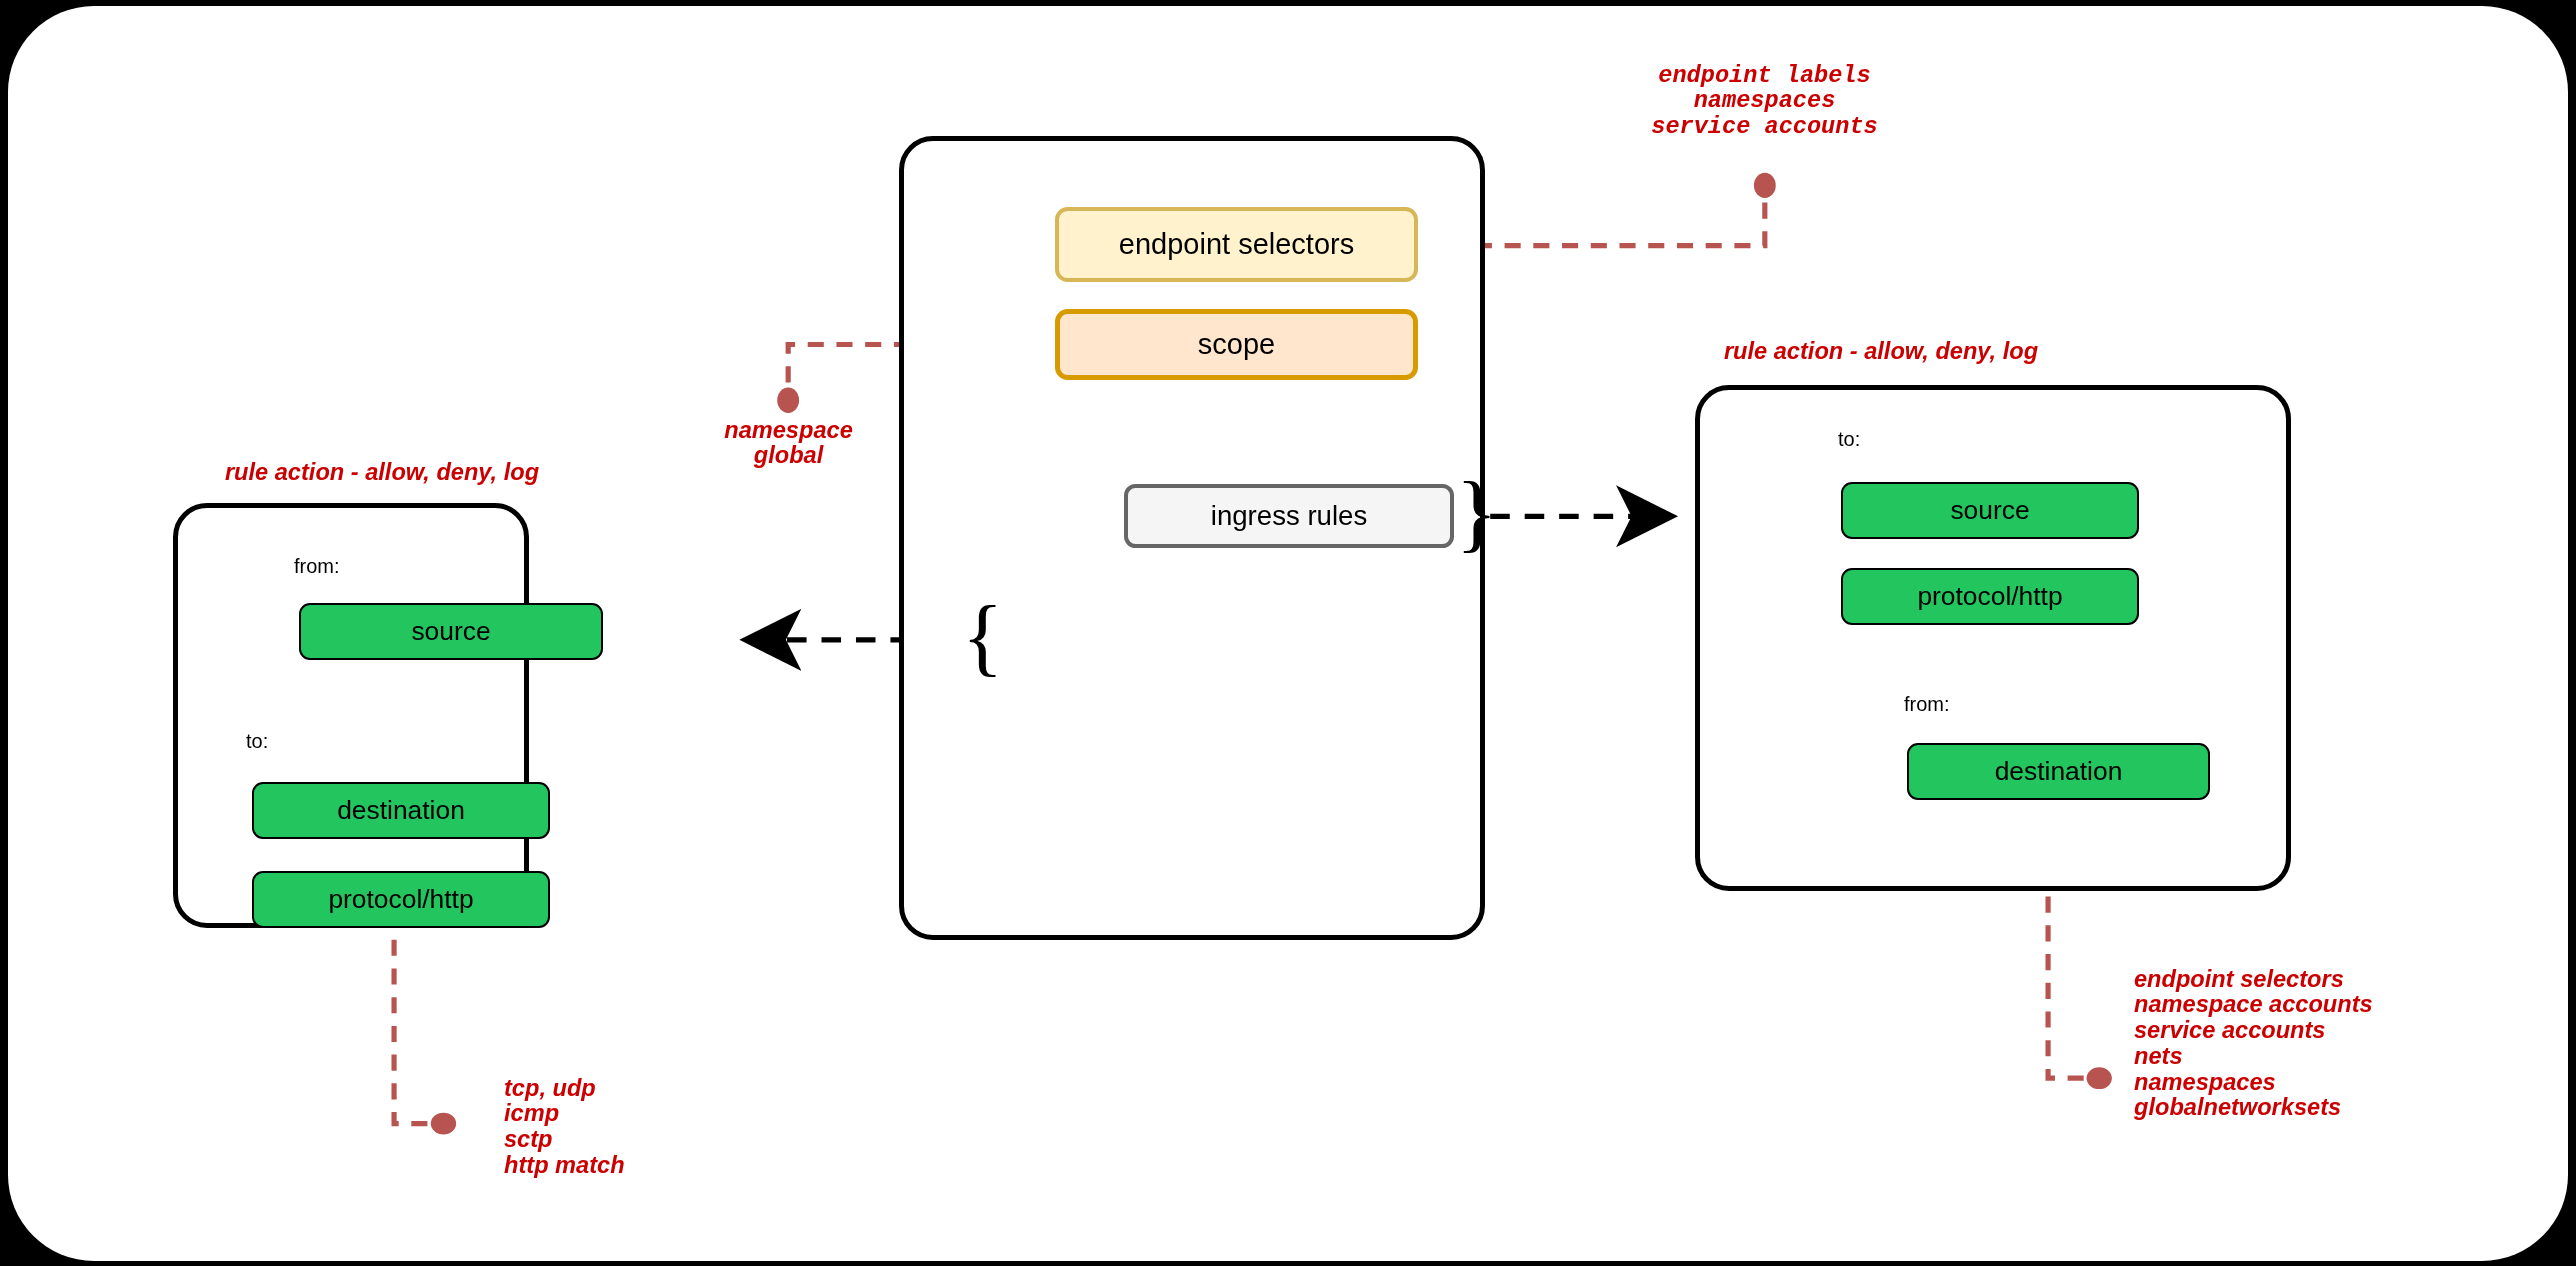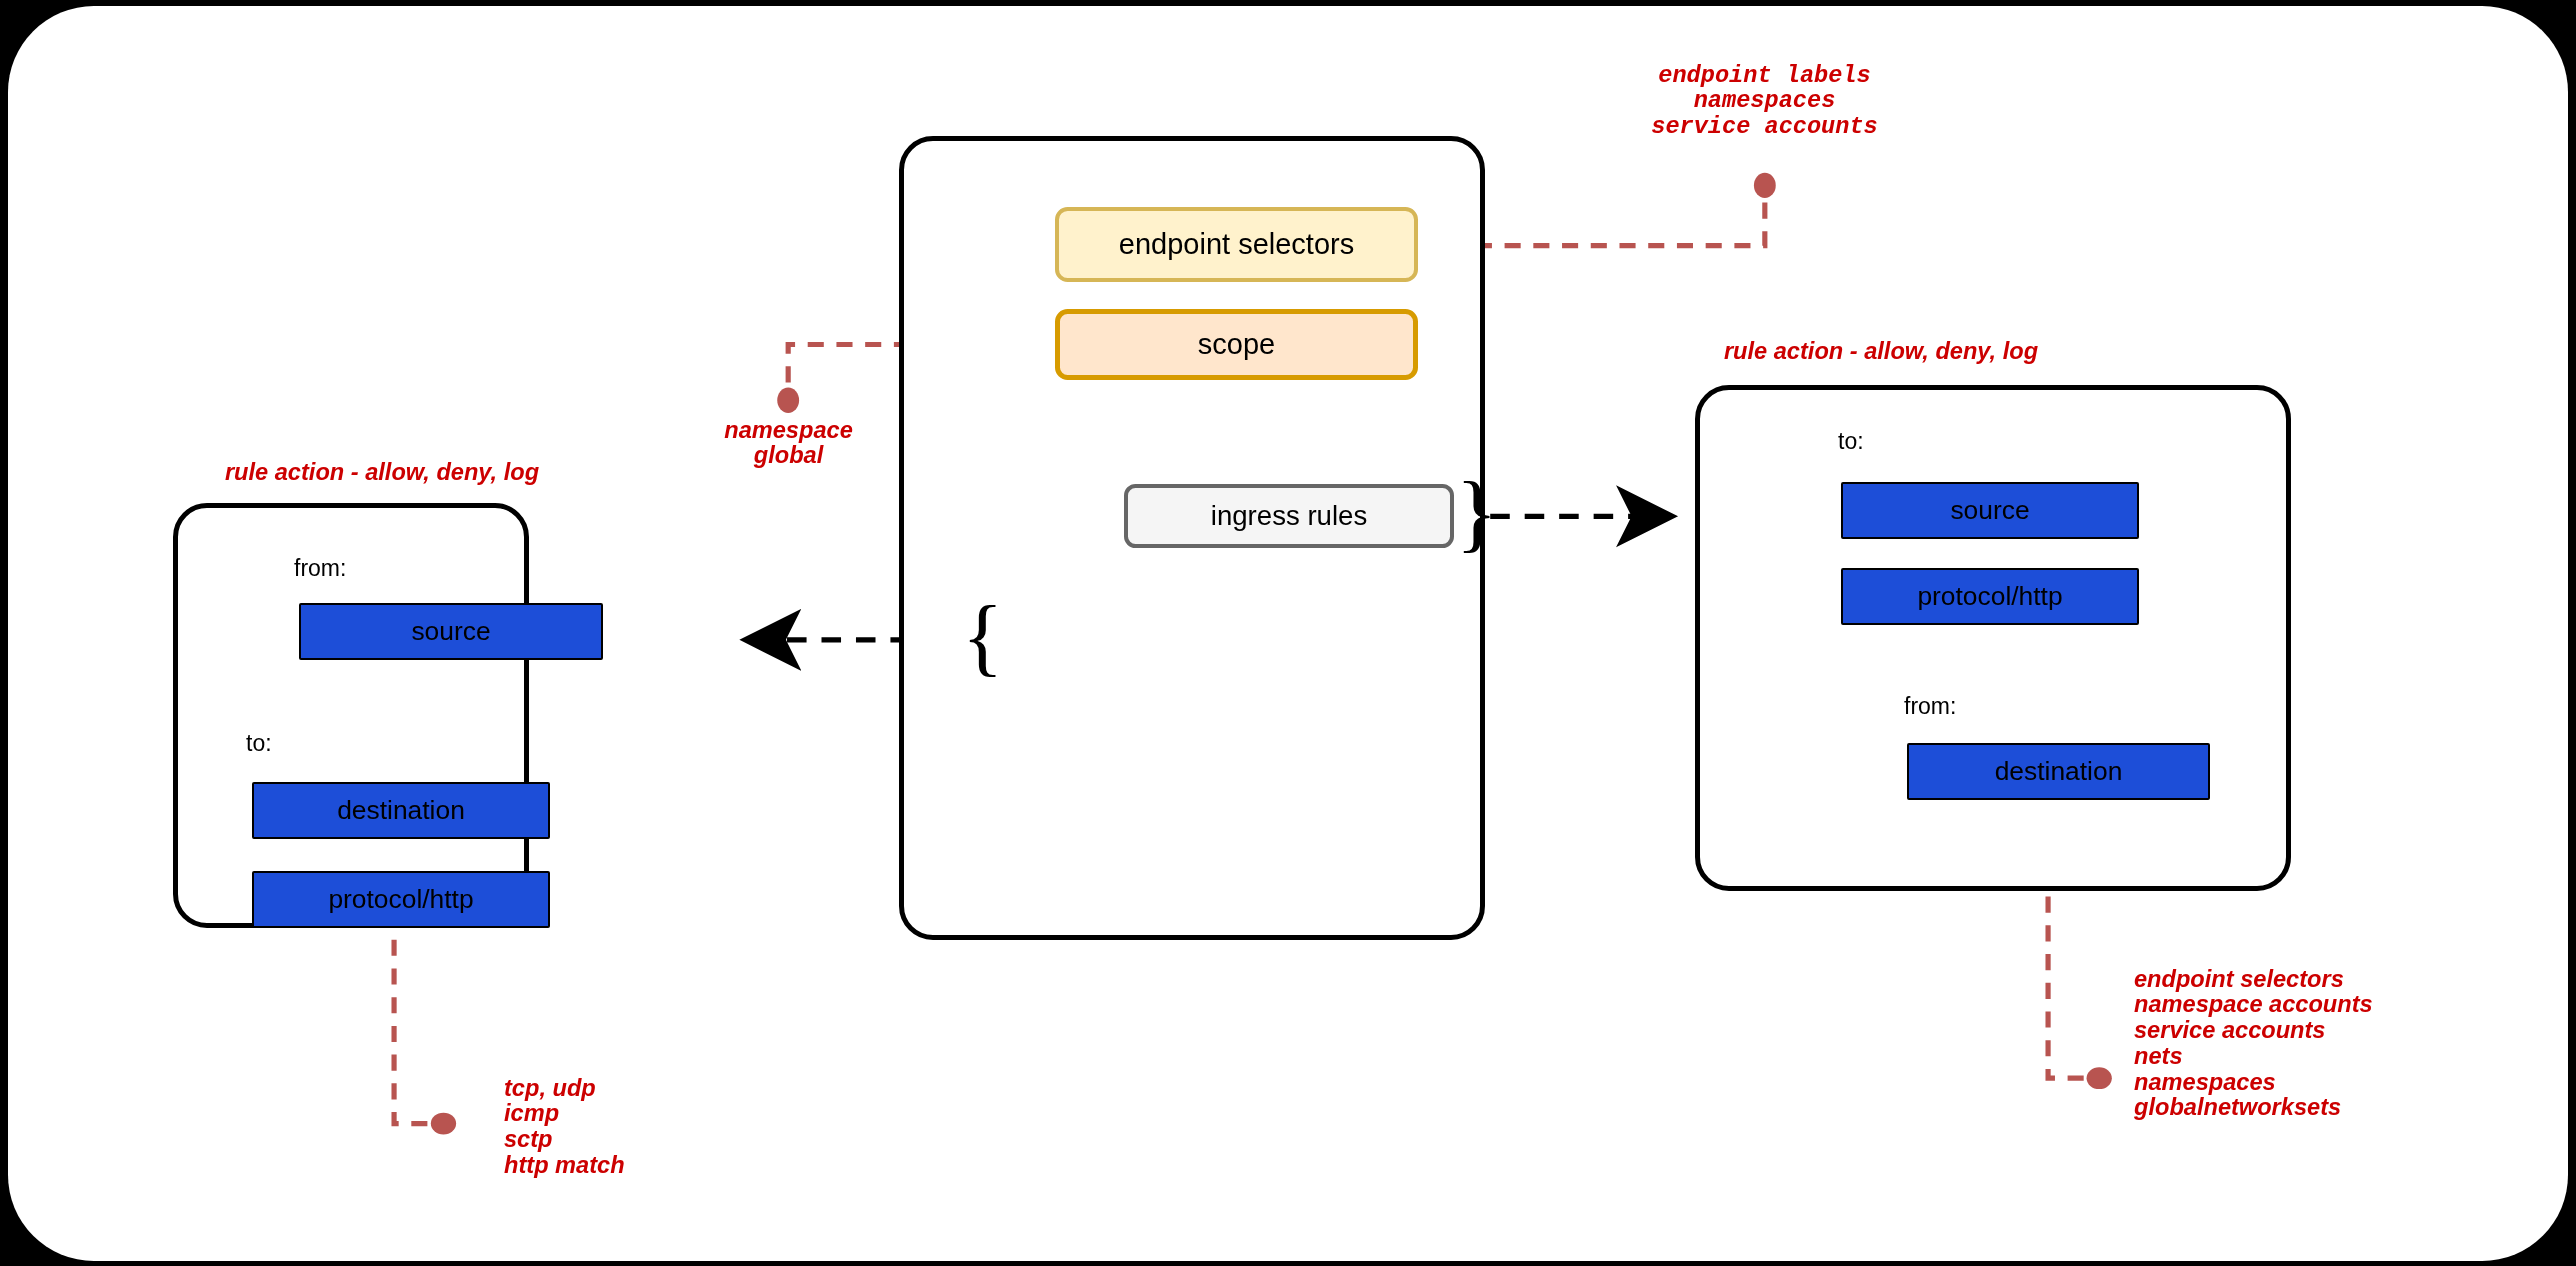--- a/index.html
+++ b/index.html
@@ -16,37 +16,37 @@
     position:absolute;box-sizing:border-box;
     border:5.2px solid #000000;border-radius:34px;background:#ffffff;
   }
   .node{
     position:absolute;box-sizing:border-box;
     display:flex;align-items:center;justify-content:center;
     font-family:"Liberation Sans",sans-serif;
     color:#000000;white-space:nowrap;
   }
   .node-plain{
-    background:#1d4ed8;border:2.9px solid #000000;border-radius:2px;
+    background:#22c55e;border:2.9px solid #000000;border-radius:11px;
     font-size:26.4px;
   }
   .node-yellow{
     background:#FFF2CC;border:4px solid #D6B656;border-radius:12.6px;
     font-size:29px;
   }
   .node-orange{
     background:#FFE6CC;border:5.2px solid #D79B00;border-radius:12.6px;
     font-size:29px;
   }
   .node-gray{
     background:#F5F5F5;border:4.6px solid #666666;border-radius:11.5px;
     font-size:27.6px;
   }
   .lbl{
-    position:absolute;font-size:23px;color:#000000;white-space:nowrap;
+    position:absolute;font-size:20px;color:#000000;white-space:nowrap;
     font-family:"Liberation Sans",sans-serif;
   }
   .ann{
     position:absolute;color:#CC0000;font-weight:bold;font-style:italic;
     font-size:23.6px;line-height:1.09;white-space:nowrap;
     font-family:"Liberation Sans",sans-serif;
   }
   .ann.center{text-align:center;}
   .ann.left{text-align:left;}
   .brace{

